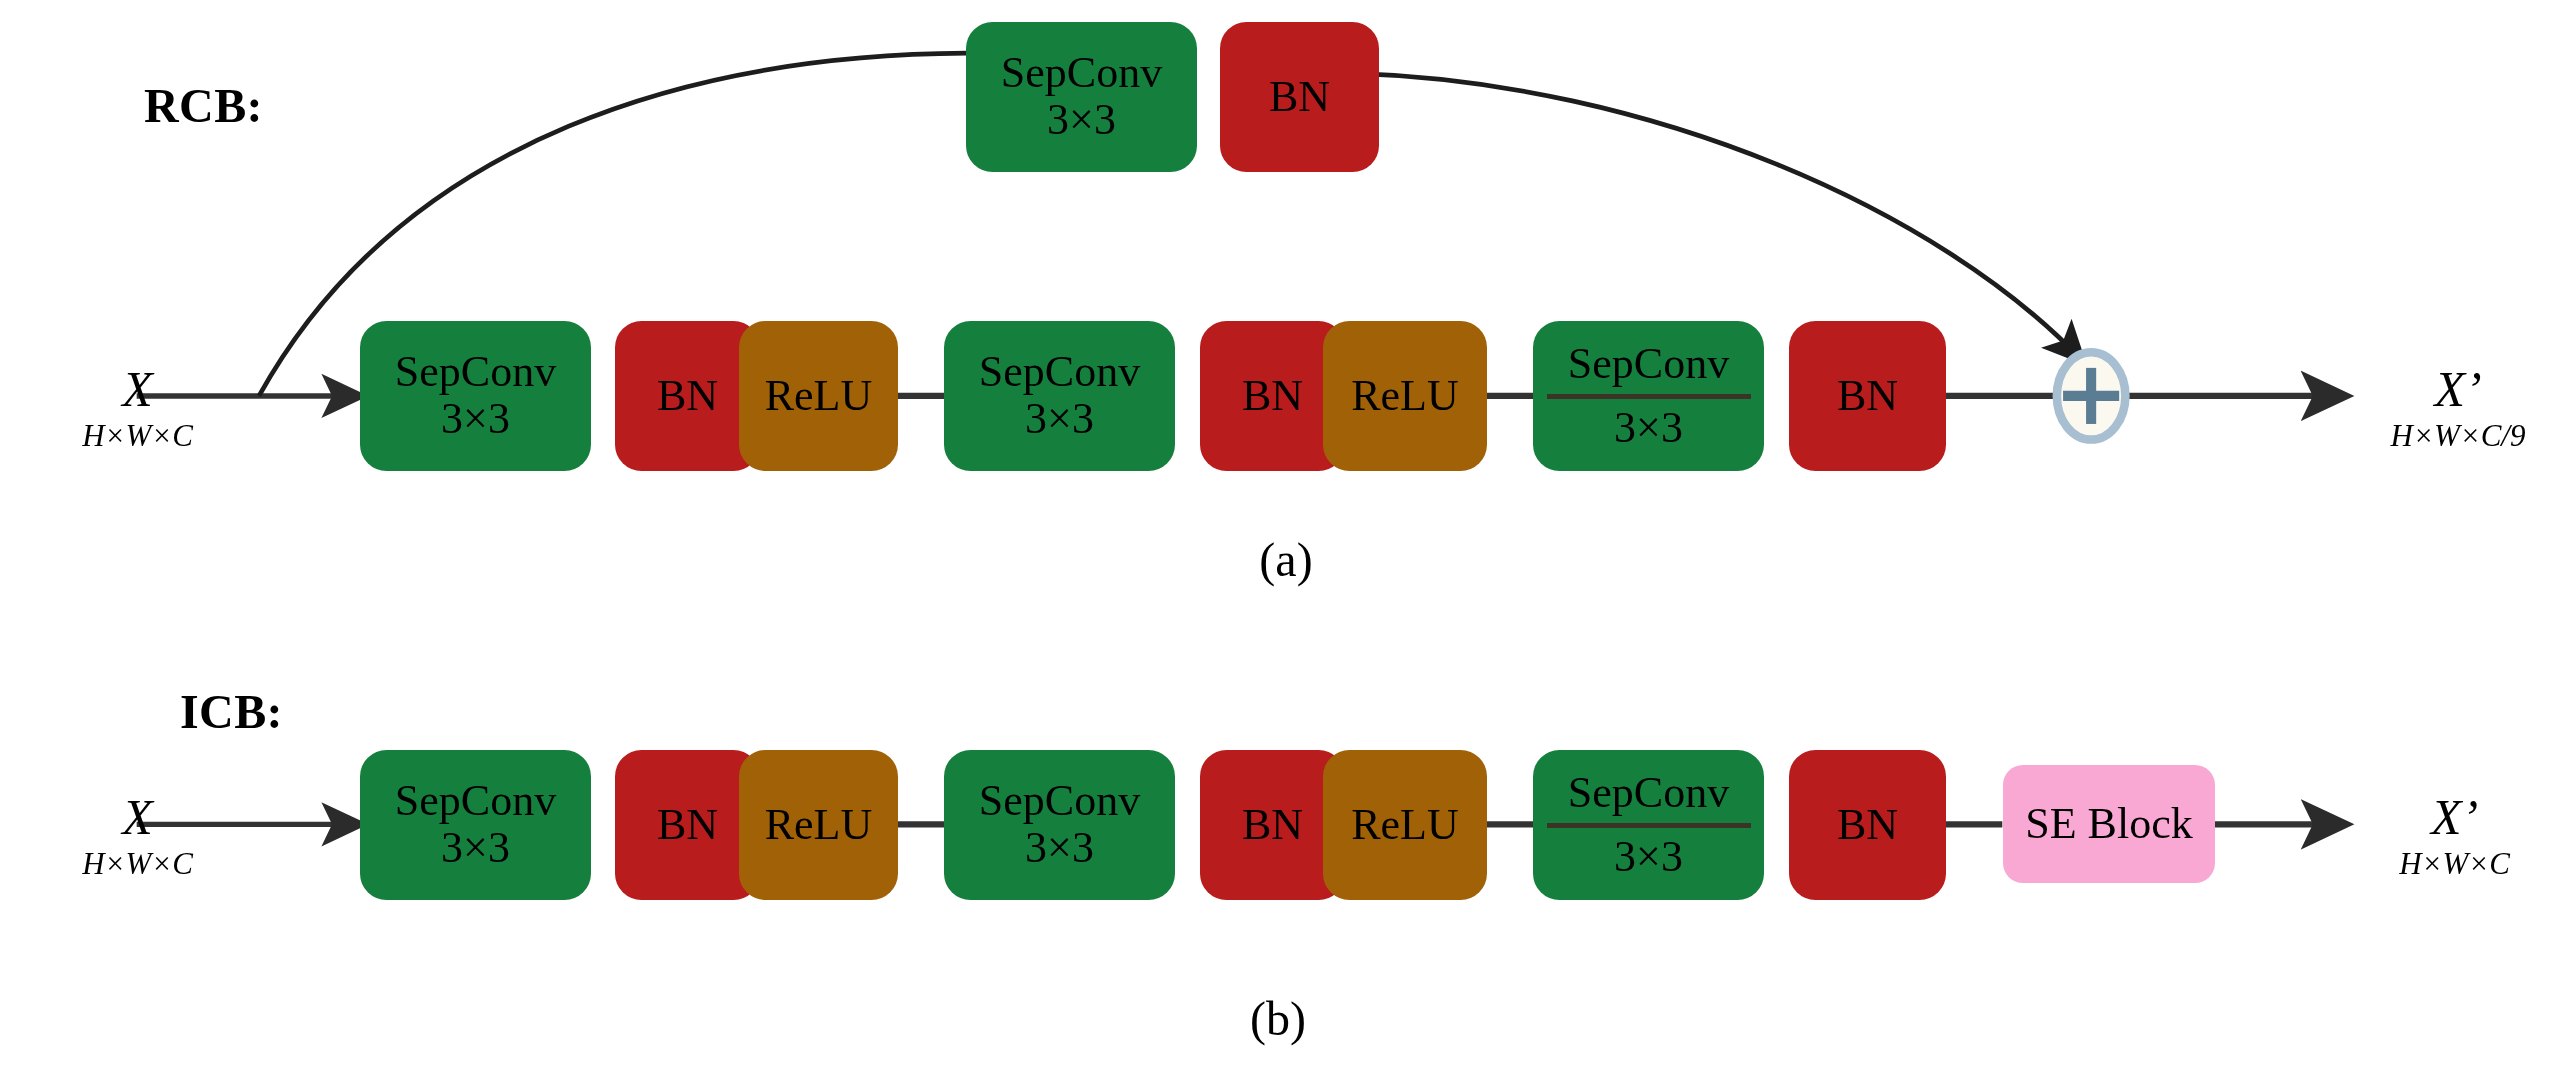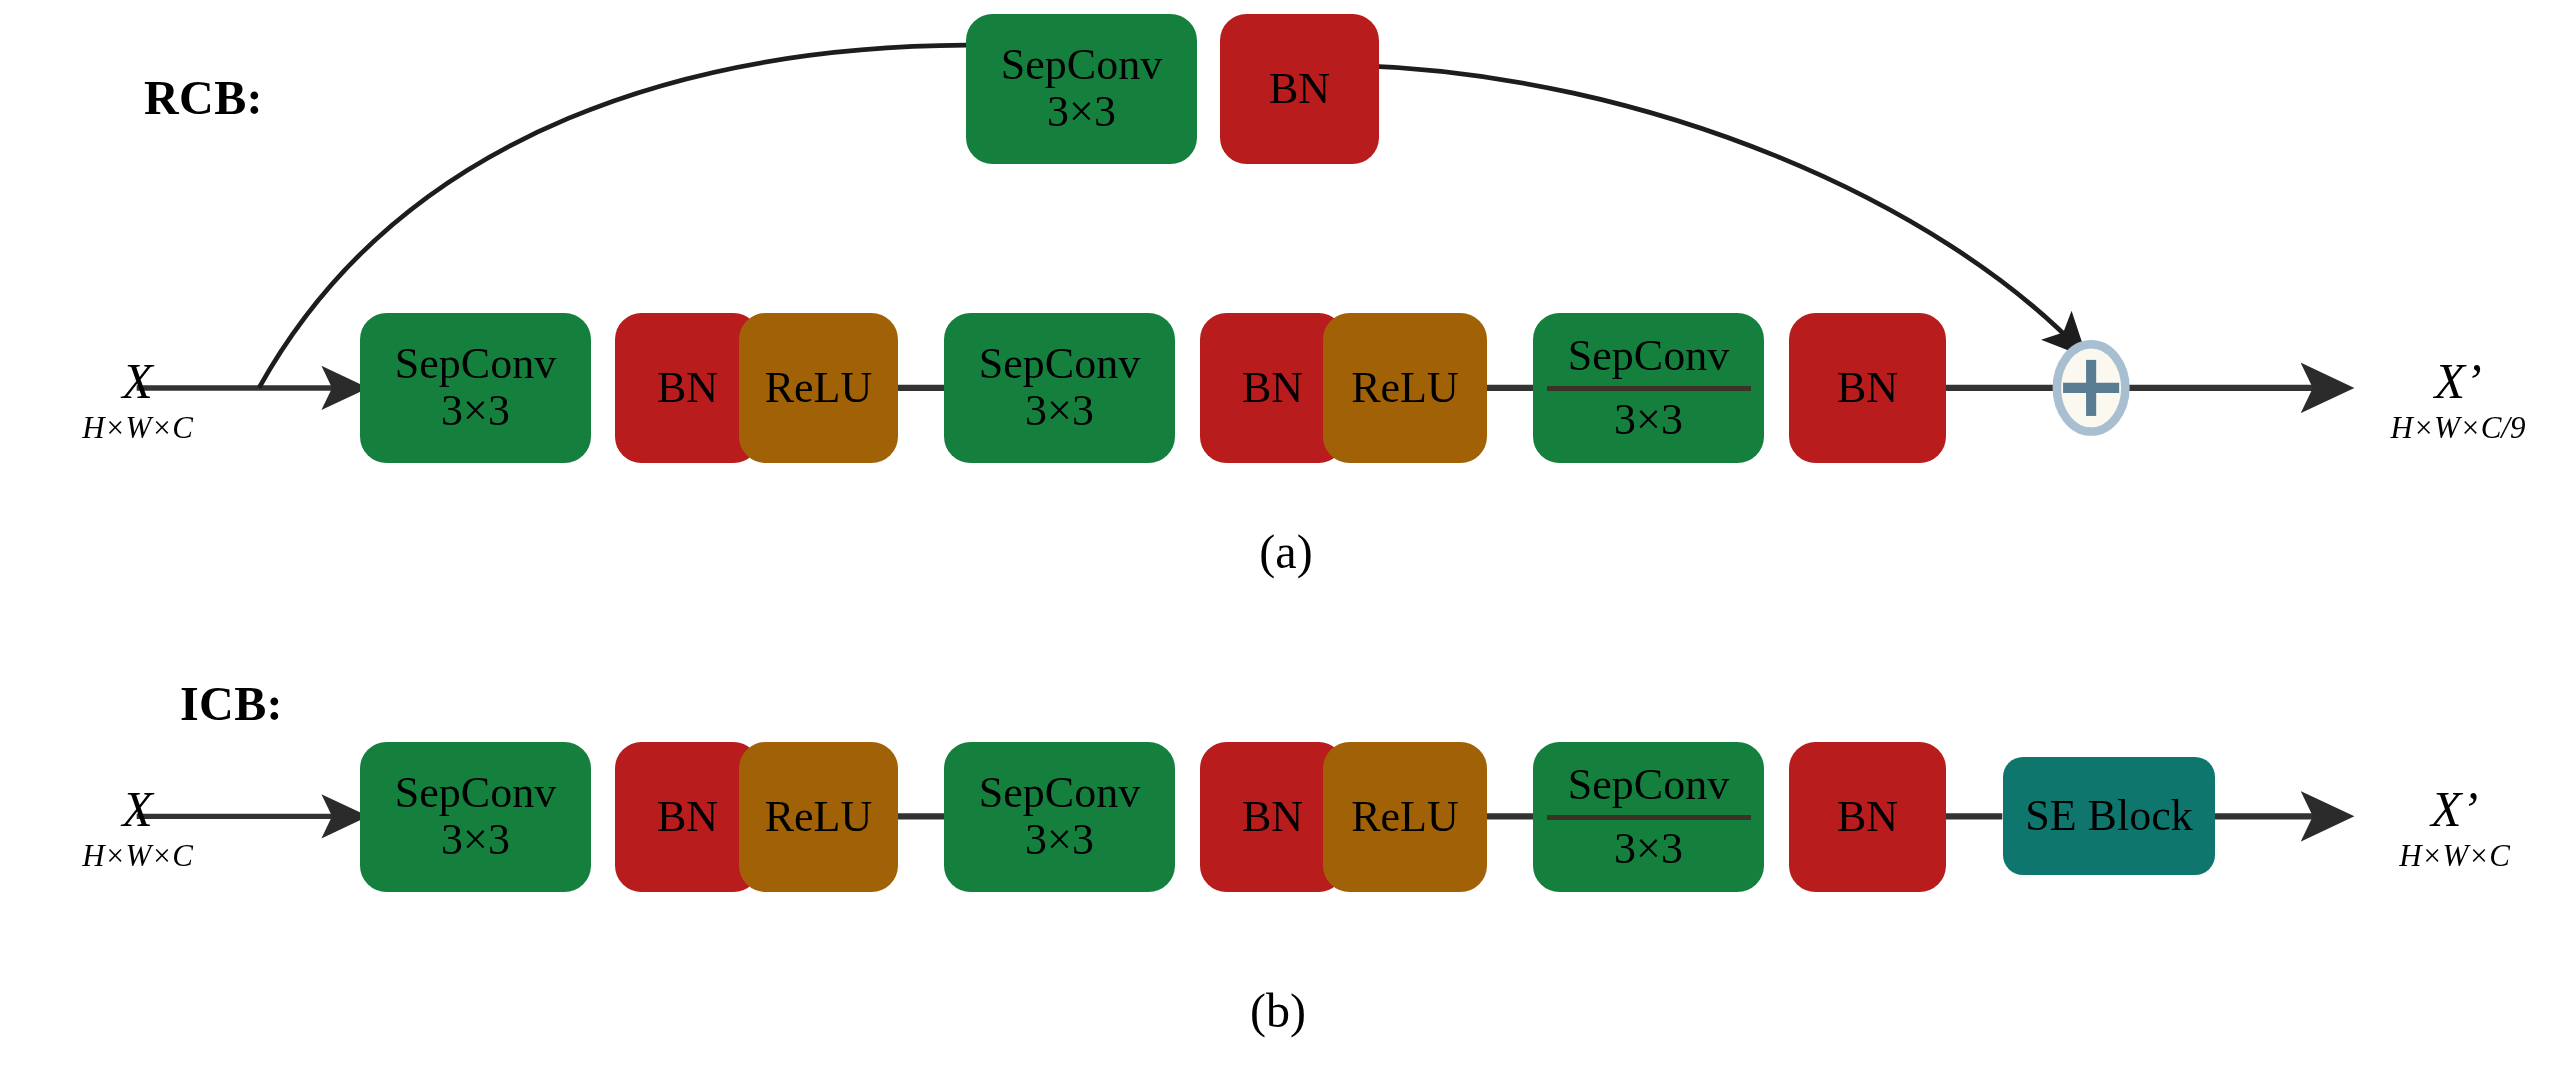--- a/index.html
+++ b/index.html
@@ -12,21 +12,21 @@
     width: 2576px;
     height: 1089px;
     position: relative;
     overflow: hidden;
     font-family: "Liberation Serif", "DejaVu Serif", serif;
     color: #000000;
   }
 
   #stage {
     position: absolute;
-    left: 0; top: 0;
+    left: 0; top: 8px;
     width: 2576px;
     height: 956px;
   }
 
   
   .block {
     position: absolute;
     border-radius: 26.5px;
     display: flex;
     flex-direction: column;
@@ -36,21 +36,21 @@
     text-align: center;
     box-sizing: border-box;
   }
   .block .l1, .block .l2 {
     display: block;
     white-space: nowrap;
   }
   .block.sepconv { background: #15803d; }
   .block.bn      { background: #b91c1c; margin-left: 23px; }
   .block.relu    { background: #a16207; }
-  .block.se      { background: #0f766e; border-radius: 20px; }
+  .block.se      { background: #f9a8d4; border-radius: 20px; }
 
   .block .l1 { font-size: 44px; }
   .block .l2 { font-size: 44px; margin-top: 2px; }
   .block.single .l1 { font-size: 44px; margin: 0; }
   .block.se .l1 { font-size: 44px; }
 
   
   .block.strided .l1 { padding-bottom: 6.2px; }
   .block.strided .rule {
     display: block;

